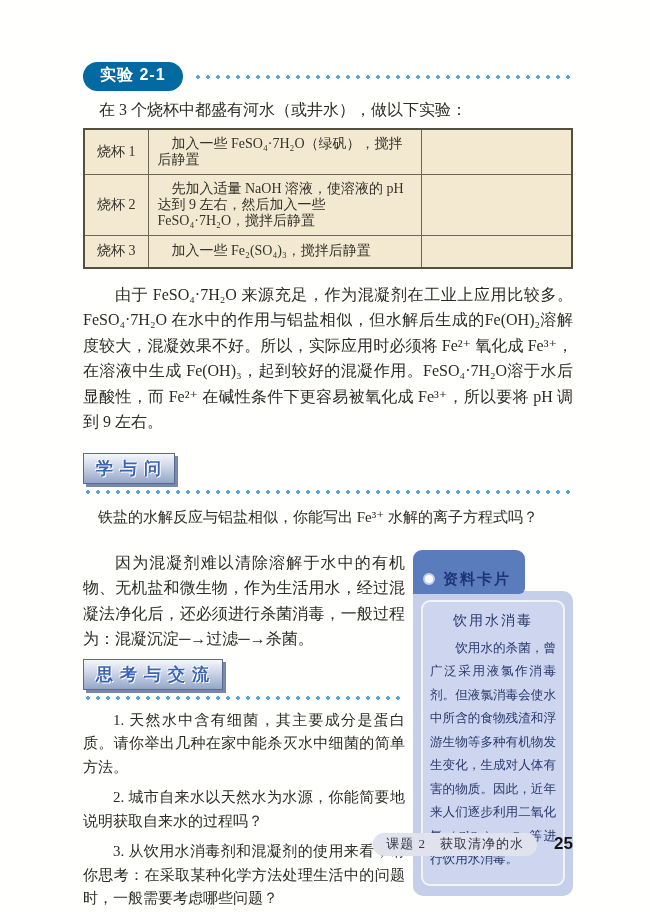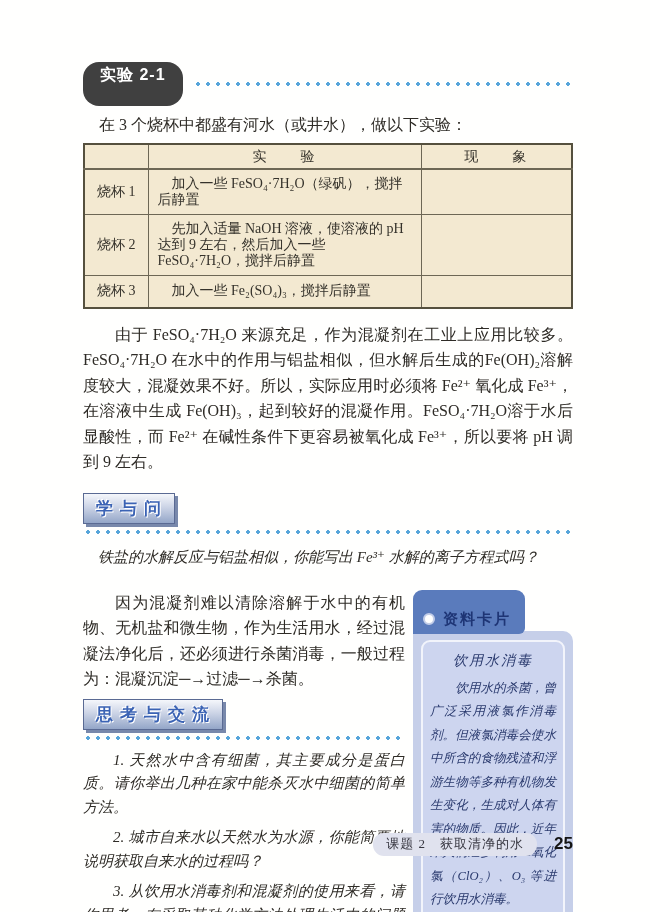--- a/index.html
+++ b/index.html
@@ -17,26 +17,26 @@
     position: absolute;
     left: 83px;
     top: 62px;
     width: 490px;
   }
 
   
   .badge-row { display: flex; align-items: center; }
   .exp-badge {
     display: inline-block;
-    background: #404040;
+    background: #0369a1;
     color: #ffffff;
     font-family: "Liberation Sans", sans-serif;
     font-weight: bold;
     font-size: 16px;
-    padding: 3px 17px 20px 17px;
+    padding: 3px 17px 5px 17px;
     border-radius: 16px;
     letter-spacing: 1px;
     white-space: nowrap;
   }
   .dots {
     height: 8px;
     background-image: radial-gradient(circle, #57a5da 1.7px, rgba(0,0,0,0) 1.9px);
     background-size: 10px 8px;
     background-repeat: repeat-x;
     background-position: 0 50%;
@@ -86,21 +86,21 @@
     font-size: 17px;
     color: #3b63b4;
     letter-spacing: 7px;
     padding: 3px 6px 3px 12px;
     background: linear-gradient(180deg, #f5f7fb 0%, #ccd4e6 45%, #94a6c8 100%);
     border: 1px solid #5a6a93;
     box-shadow: 3px 3px 0 #7888ab;
     text-shadow: 1px 1px 0 #ffffff, -1px -1px 0 #ffffff;
     white-space: nowrap;
   }
-  .kaiti { font-style: italic; }
+  .kaiti { }
   .single-question {
     margin-top: 10px;
     font-size: 15px;
     line-height: 23px;
     text-indent: 1em;
   }
 
   
   .two-col { margin-top: 21px; display: flex; align-items: flex-start; }
   .left-col { width: 322px; }
@@ -203,25 +203,20 @@
 
     <div class="badge-row">
       <span class="exp-badge">实验 2-1</span>
       <span class="dots"></span>
     </div>
 
     <p class="intro-line">在 3 个烧杯中都盛有河水（或井水），做以下实验：</p>
 
     <table class="exp-table">
       <tbody>
-          <tr>
-        <th></th>
-        <th>实　　验</th>
-        <th>现　　象</th>
-      </tr>
       <tr>
         <td class="cell-label">烧杯 1</td>
         <td class="cell-exp">加入一些 FeSO₄·7H₂O（绿矾），搅拌后静置</td>
         <td class="cell-obs"></td>
       </tr>
       <tr>
         <td class="cell-label">烧杯 2</td>
         <td class="cell-exp">先加入适量 NaOH 溶液，使溶液的 pH 达到 9 左右，然后加入一些 FeSO₄·7H₂O，搅拌后静置</td>
         <td class="cell-obs"></td>
       </tr>

